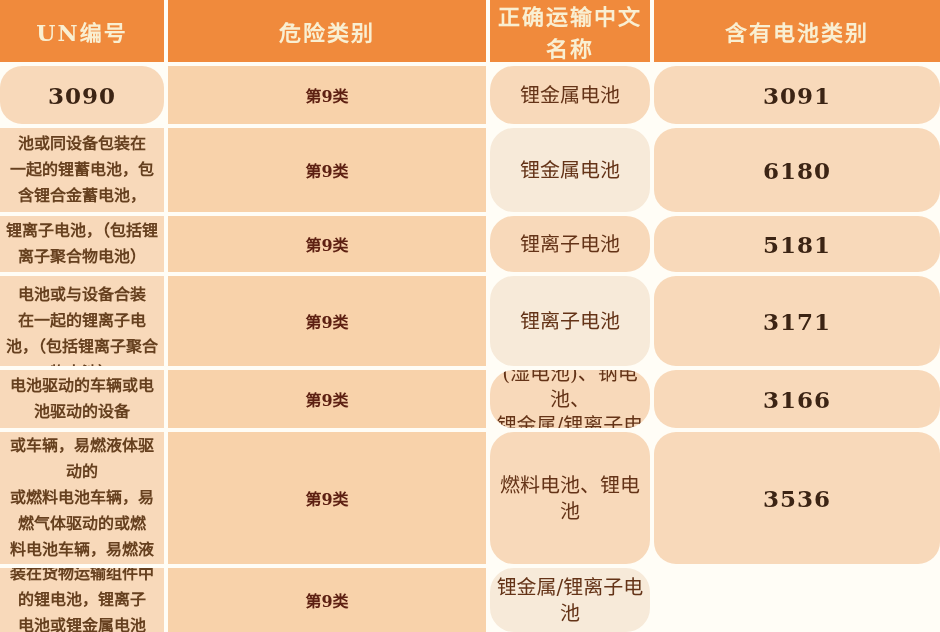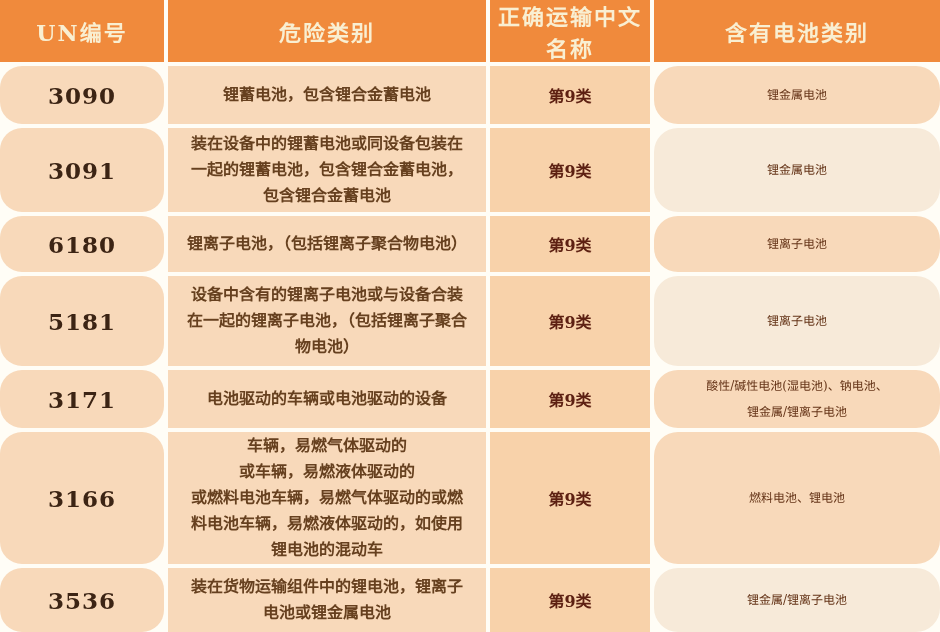--- a/index.html
+++ b/index.html
@@ -58,40 +58,39 @@
     line-height:26px;
   }
   .cls{
     background:var(--class-col-bg);
     color:var(--class-text);
     font-weight:bold;
     font-size:16px;
   }
   .bat{
     color:var(--battery-text);
-    font-size:12px;
+    font-size:20px;
     line-height:26px;
     border-radius:24px;
   }
   .bat.light{
     background:var(--cell-bg-light);
   }
 </style>
 </head>
 <body>
 
 <div class="table">
 
   <div class="cell h">UN编号</div>
   <div class="cell h">危险类别</div>
   <div class="cell h">正确运输中文名称</div>
   <div class="cell h">含有电池类别</div>
 
   <div class="cell un">3090</div>
-  <div class="cell name">锂蓄电池，包含锂合金蓄电池</div>
   <div class="cell cls">第9类</div>
   <div class="cell bat">锂金属电池</div>
 
   <div class="cell un">3091</div>
   <div class="cell name">装在设备中的锂蓄电池或同设备包装在
 一起的锂蓄电池，包含锂合金蓄电池，
 包含锂合金蓄电池</div>
   <div class="cell cls">第9类</div>
   <div class="cell bat light">锂金属电池</div>
 

